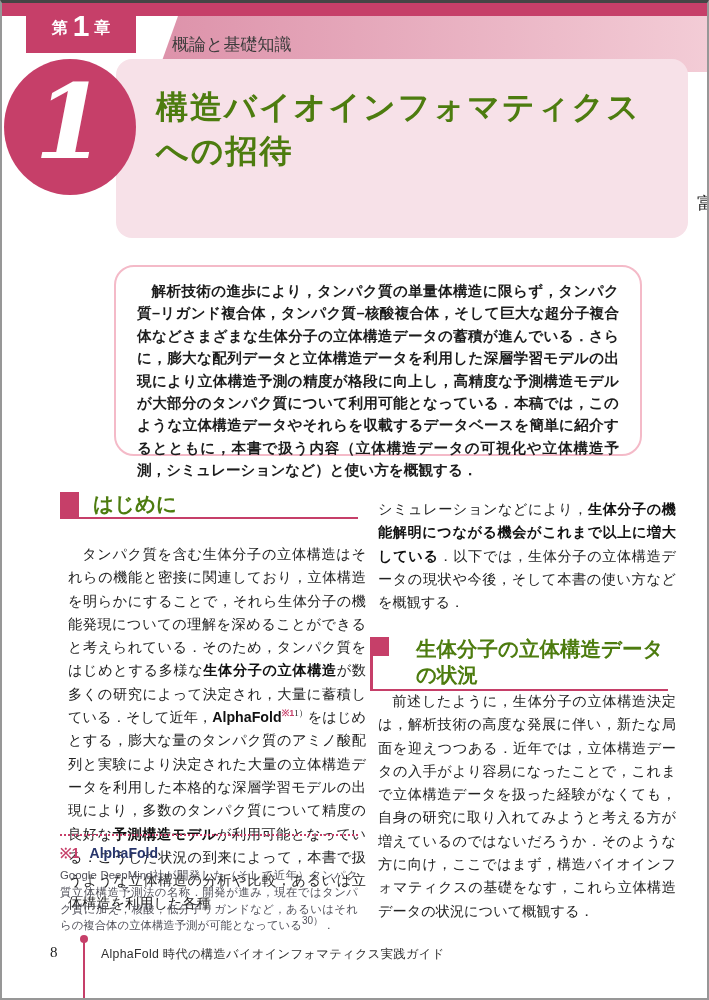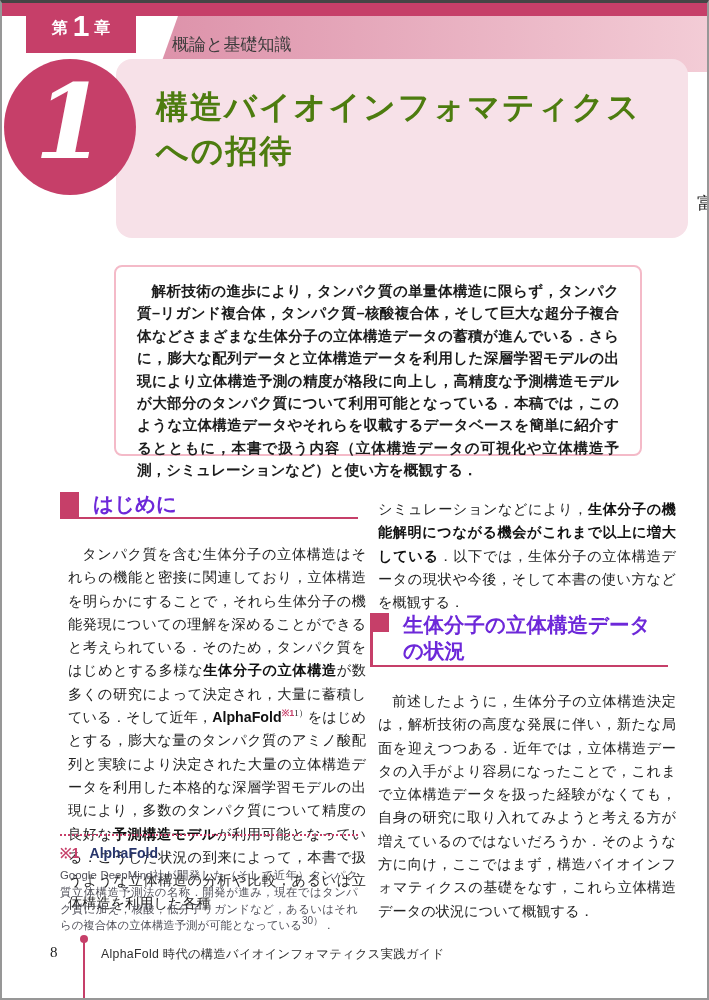--- a/index.html
+++ b/index.html
@@ -36,44 +36,44 @@
     position:absolute;left:154px;top:82px;margin:0;font-size:32px;font-weight:800;
     letter-spacing:2px;line-height:44px;color:#4d7c0f;
   }
   .author{
     position:absolute;left:114px;top:189px;width:692px;box-sizing:border-box;text-align:right;
     padding-right:26px;font-family:"Liberation Serif",serif;font-size:17px;color:#1f1f1f;
   }
   
   .abstract{
     position:absolute;left:112px;top:262px;width:528px;height:191px;box-sizing:border-box;
-    border:2.5px solid var(--abstract-border,#f4bac8);border-radius:8px;background:#fff;
+    border:2.5px solid var(--abstract-border,#f4bac8);border-radius:20px;background:#fff;
     padding:13px 21px 0;
   }
   .abstract-text{
     margin:0;font-size:14.6px;font-weight:600;line-height:22.4px;text-align:justify;
     text-indent:1em;color:#1c1c1c;
   }
   
   .body-text{
     margin:8px;font-family:"Liberation Serif",serif;font-size:14.2px;line-height:23.3px;
     text-align:justify;color:#222;
   }
   .indent{text-indent:1em;}
   .run-em{font-family:"Liberation Sans",sans-serif;font-weight:bold;color:#111;}
   .run-sup{font-size:9px;vertical-align:super;line-height:0;}
   .run-ref{font-size:9px;vertical-align:super;line-height:0;color:var(--accent,#c63f69);
            font-family:"Liberation Sans",sans-serif;font-weight:bold;}
   .section-heading{position:absolute;border-bottom:2.5px solid var(--accent,#c63f69);box-sizing:border-box;}
   .h-sq{position:absolute;left:0;width:19px;background:var(--accent,#c6f69);background:var(--accent,#c63f69);}
-  .heading-text{display:block;padding-left:33px;font-weight:800;color:#6d28d9;white-space:pre-line;}
+  .heading-text{display:block;padding-left:33px;font-weight:800;color:#4d7c0f;white-space:pre-line;}
   .sh-1{left:58px;top:487px;width:298px;height:29px;}
   .sh-1 .h-sq{top:2px;height:25px;}
   .sh-1 .heading-text{font-size:20.5px;line-height:27px;}
-  .sh-2{left:368px;top:608px;width:298px;height:56px;}
+  .sh-2{left:368px;top:632px;width:298px;height:56px;padding-left:13px;}
   .sh-2 .h-sq{top:2px;height:19px;}
   .sh-2::before{content:'';position:absolute;left:0;top:2px;bottom:0;width:2.5px;background:var(--accent,#c63f69);}
   .sh-2 .heading-text{font-size:20.5px;line-height:26px;padding-top:1px;}
   .col-left-para{position:absolute;left:58px;top:532px;width:298px;}
   .col-right-para1{position:absolute;left:368px;top:487px;width:298px;}
   .col-right-para2{position:absolute;left:368px;top:679px;width:298px;}
   
   .footnote{
     position:absolute;left:58px;top:831px;width:298px;
     border-top:2px dotted var(--accent,#c63f69);padding-top:7px;

